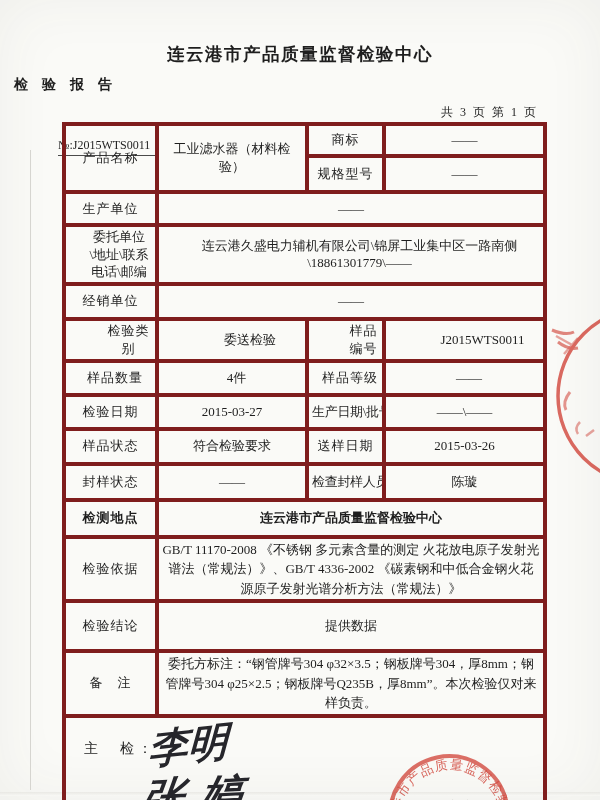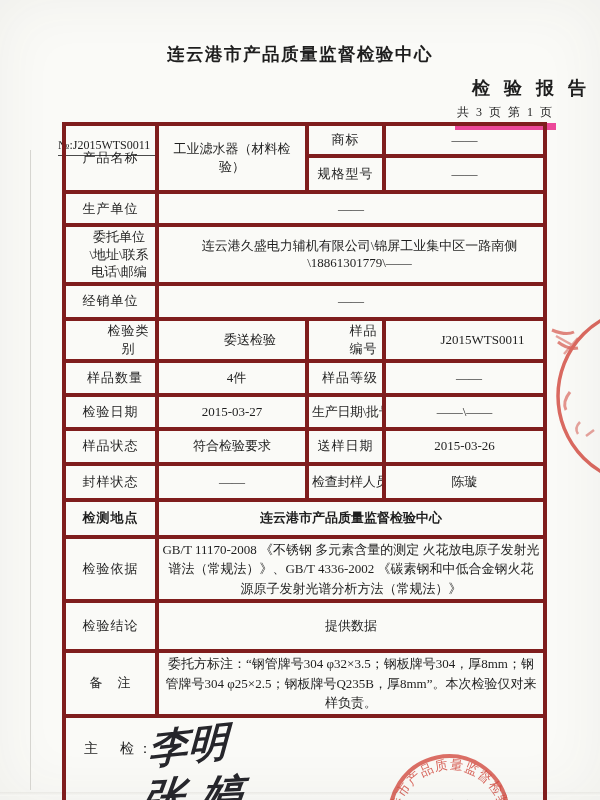--- a/index.html
+++ b/index.html
@@ -8,26 +8,26 @@
     background:#fafaf7;
     font-family:"Liberation Serif","DejaVu Serif",serif;
     color:#1e1e1e;
   }
   .page{position:absolute;inset:0;box-shadow:inset 0 0 60px rgba(60,60,55,.06);}
   .scan-line-left{position:absolute;left:30px;top:150px;width:1px;height:640px;background:#d6d5d0;}
   .scan-shadow-bottom{position:absolute;left:0;top:792px;width:100%;height:4px;
     background:linear-gradient(#e4e3de,#fafaf7);opacity:.7;}
   .org-title{position:absolute;top:42px;left:0;width:100%;text-align:center;
     font-size:17.5px;font-weight:700;letter-spacing:1.5px;}
-  .report-title{position:absolute;top:76px;left:0;width:100%;text-align:right;
-    font-size:18px;font-weight:700;letter-spacing:14px;text-indent:14px;}
+  .report-title{position:absolute;top:76px;left:0;width:100%;text-align:left;
+    font-size:14px;font-weight:700;letter-spacing:14px;text-indent:14px;}
   .report-no{position:absolute;left:58px;top:104px;font-size:12px;
     border-bottom:1px solid #4a4a4a;padding:0 6px 2px 0;margin-top:34px;}
-  .page-info{position:absolute;right:44px;top:104px;font-size:12px;letter-spacing:2px;
-    border-bottom:7px solid #ec4899;padding:0 2px 2px 2px;}
+  .page-info{position:absolute;right:60px;top:104px;font-size:12px;letter-spacing:2px;
+    border-bottom:1px solid #ec4899;padding:0 2px 2px 2px;}
   table.form{position:absolute;left:62px;top:122px;width:481px;
     border-collapse:collapse;table-layout:fixed;}
   table.form td{border:4px solid #7f1d1d;text-align:center;vertical-align:middle;
     font-size:13px;padding:1px 3px;overflow:hidden;}
   table.form{border:1.5px solid #2c2c2c;}
   td.lbl{letter-spacing:1px;}
   td.tight{font-size:11.5px;letter-spacing:-.3px;white-space:nowrap;padding:1px 1px;}
   td.wraplbl{font-size:11.5px;letter-spacing:0;line-height:1.35;padding:1px 2px;}
   td.longval{font-size:12.5px;letter-spacing:0;}
   td.basis,td.remark{font-size:12.5px;line-height:1.5;text-align:center;padding:3px 8px;}

